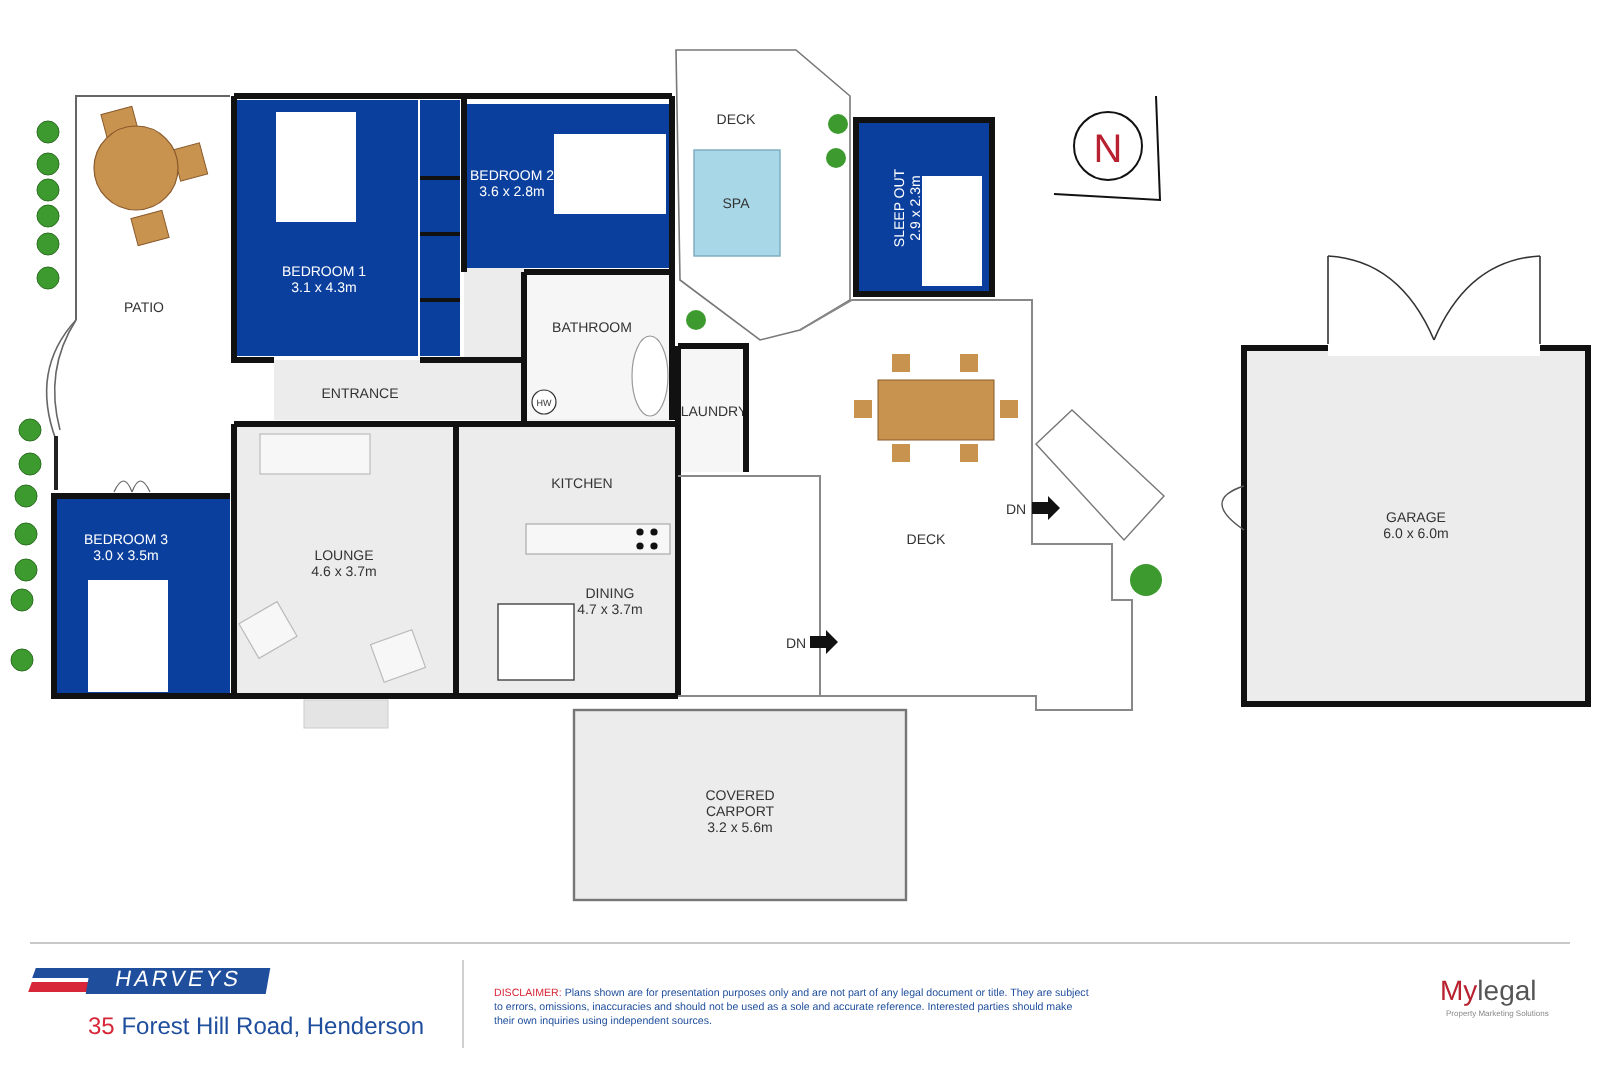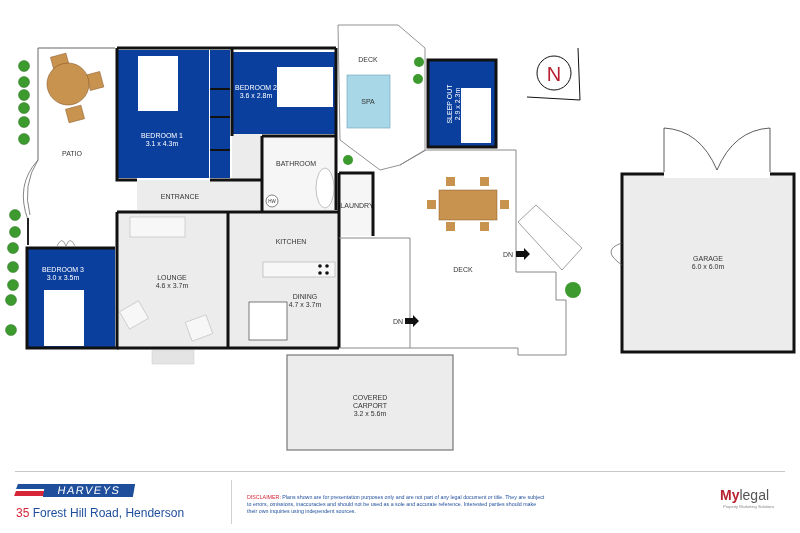--- a/index.html
+++ b/index.html
@@ -6,26 +6,26 @@
   body { width:800px; height:533px; position:relative; overflow:hidden; font-family:"Liberation Sans", sans-serif; }
   #plan { position:absolute; left:0; top:0; width:800px; height:460px; }
   .rl { font-family:"Liberation Sans", sans-serif; font-size:7px; fill:#333; text-anchor:middle; }
   .rlw { font-family:"Liberation Sans", sans-serif; font-size:7px; fill:#ffffff; text-anchor:middle; }
   .footer-line { position:absolute; left:15px; right:15px; top:471px; height:1px; background:#c8c8c8; }
   .brand { position:absolute; left:15px; top:484px; width:120px; height:13px; }
   .brand .stripe-blue { position:absolute; left:2px; top:0; width:30px; height:5px; background:#1f4e9c; transform:skewX(-20deg); }
   .brand .stripe-red { position:absolute; left:0; top:7px; width:30px; height:5px; background:#d72638; transform:skewX(-20deg); }
   .brand .name { position:absolute; left:29px; top:0; width:90px; height:13px; background:#1f4e9c; color:#fff; font-size:11px; line-height:13px; letter-spacing:1.5px; text-align:center; transform:skewX(-10deg); }
   .address { position:absolute; left:16px; top:506px; font-size:12px; color:#1f4e9c; white-space:nowrap; }
-  .address .num { color:#d72638; }
+  .address .num { color:#d72638;margin-left:28px; }
   .vsep { position:absolute; left:231px; top:480px; width:1px; height:44px; background:#d0d0d0; }
   .disclaimer { position:absolute; left:247px; top:494px; width:300px; font-size:5.3px; line-height:7px; color:#1f4e9c; }
   .disclaimer .lab { color:#d72638; }
   .myagent { position:absolute; left:720px; top:487px; font-size:14px; color:#555; }
-  .myagent .my { color:#b8212f; font-weight:bold; }
+  .myagent .my { color:#b8212f; font-weight:normal; }
   .myagent-sub { position:absolute; left:723px; top:504px; font-size:4px; color:#888; white-space:nowrap; }
 </style>
 </head>
 <body>
 
 <svg id="plan" viewBox="0 0 800 460" xmlns="http://www.w3.org/2000/svg">
 
   <polyline points="115,48 38,48 38,160" fill="none" stroke="#666" stroke-width="1"></polyline>
   <path d="M38,160 Q15,185 28,220" fill="none" stroke="#666" stroke-width="0.8"></path>
   <path d="M38,160 Q22,185 30,215" fill="none" stroke="#666" stroke-width="0.8"></path>

